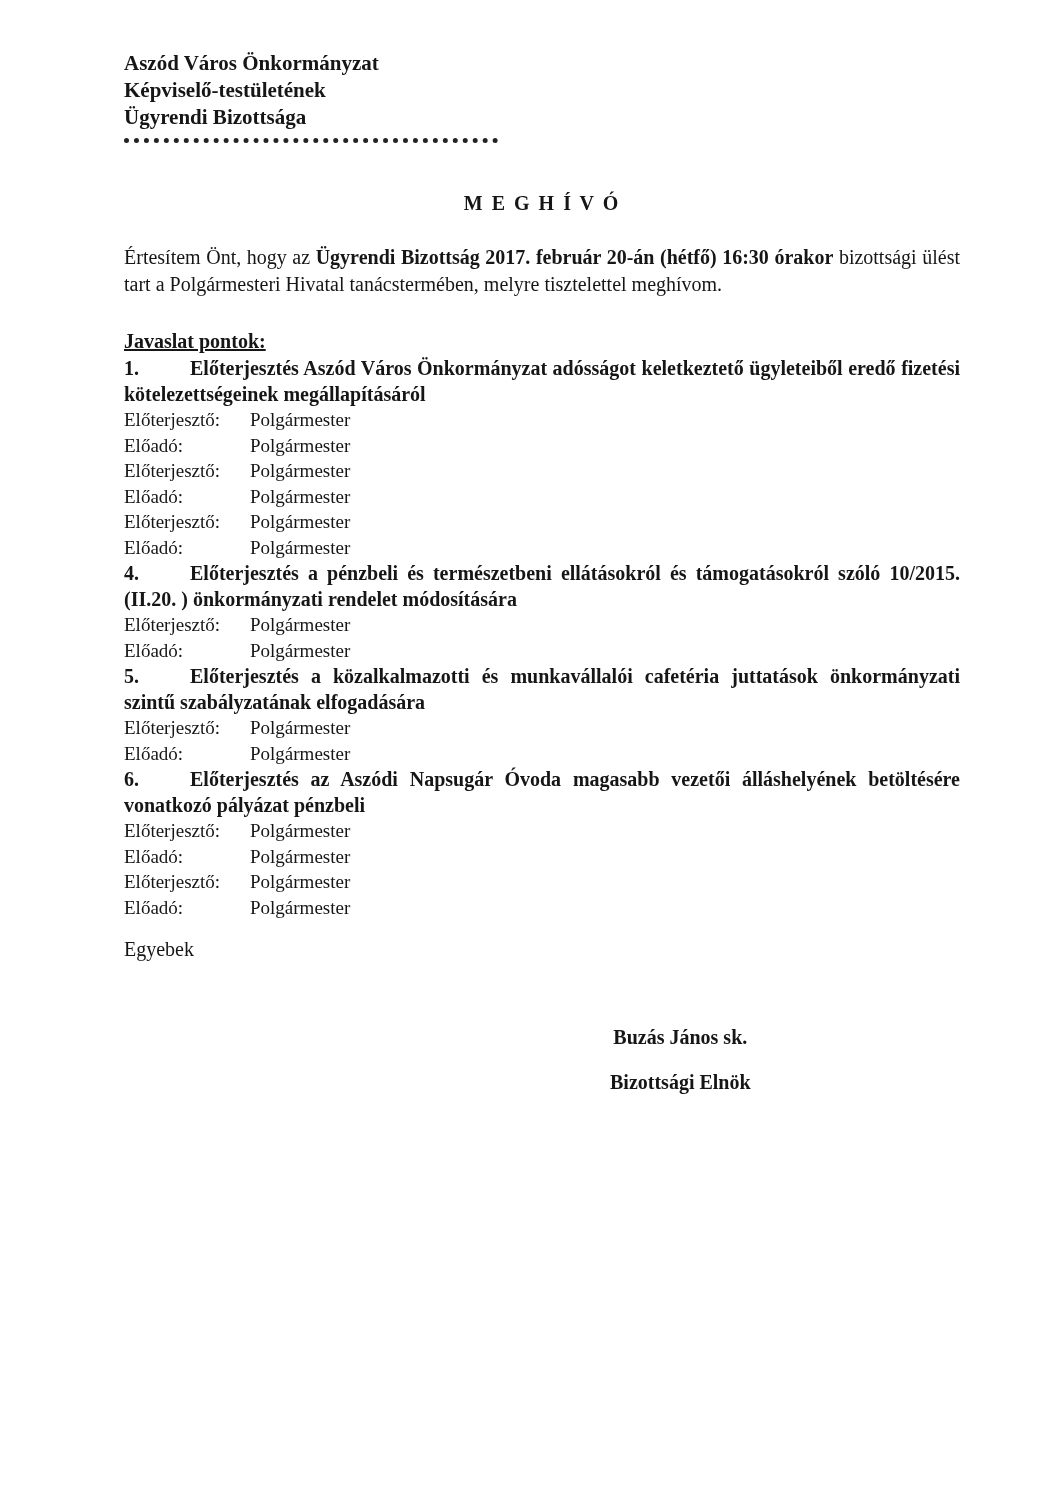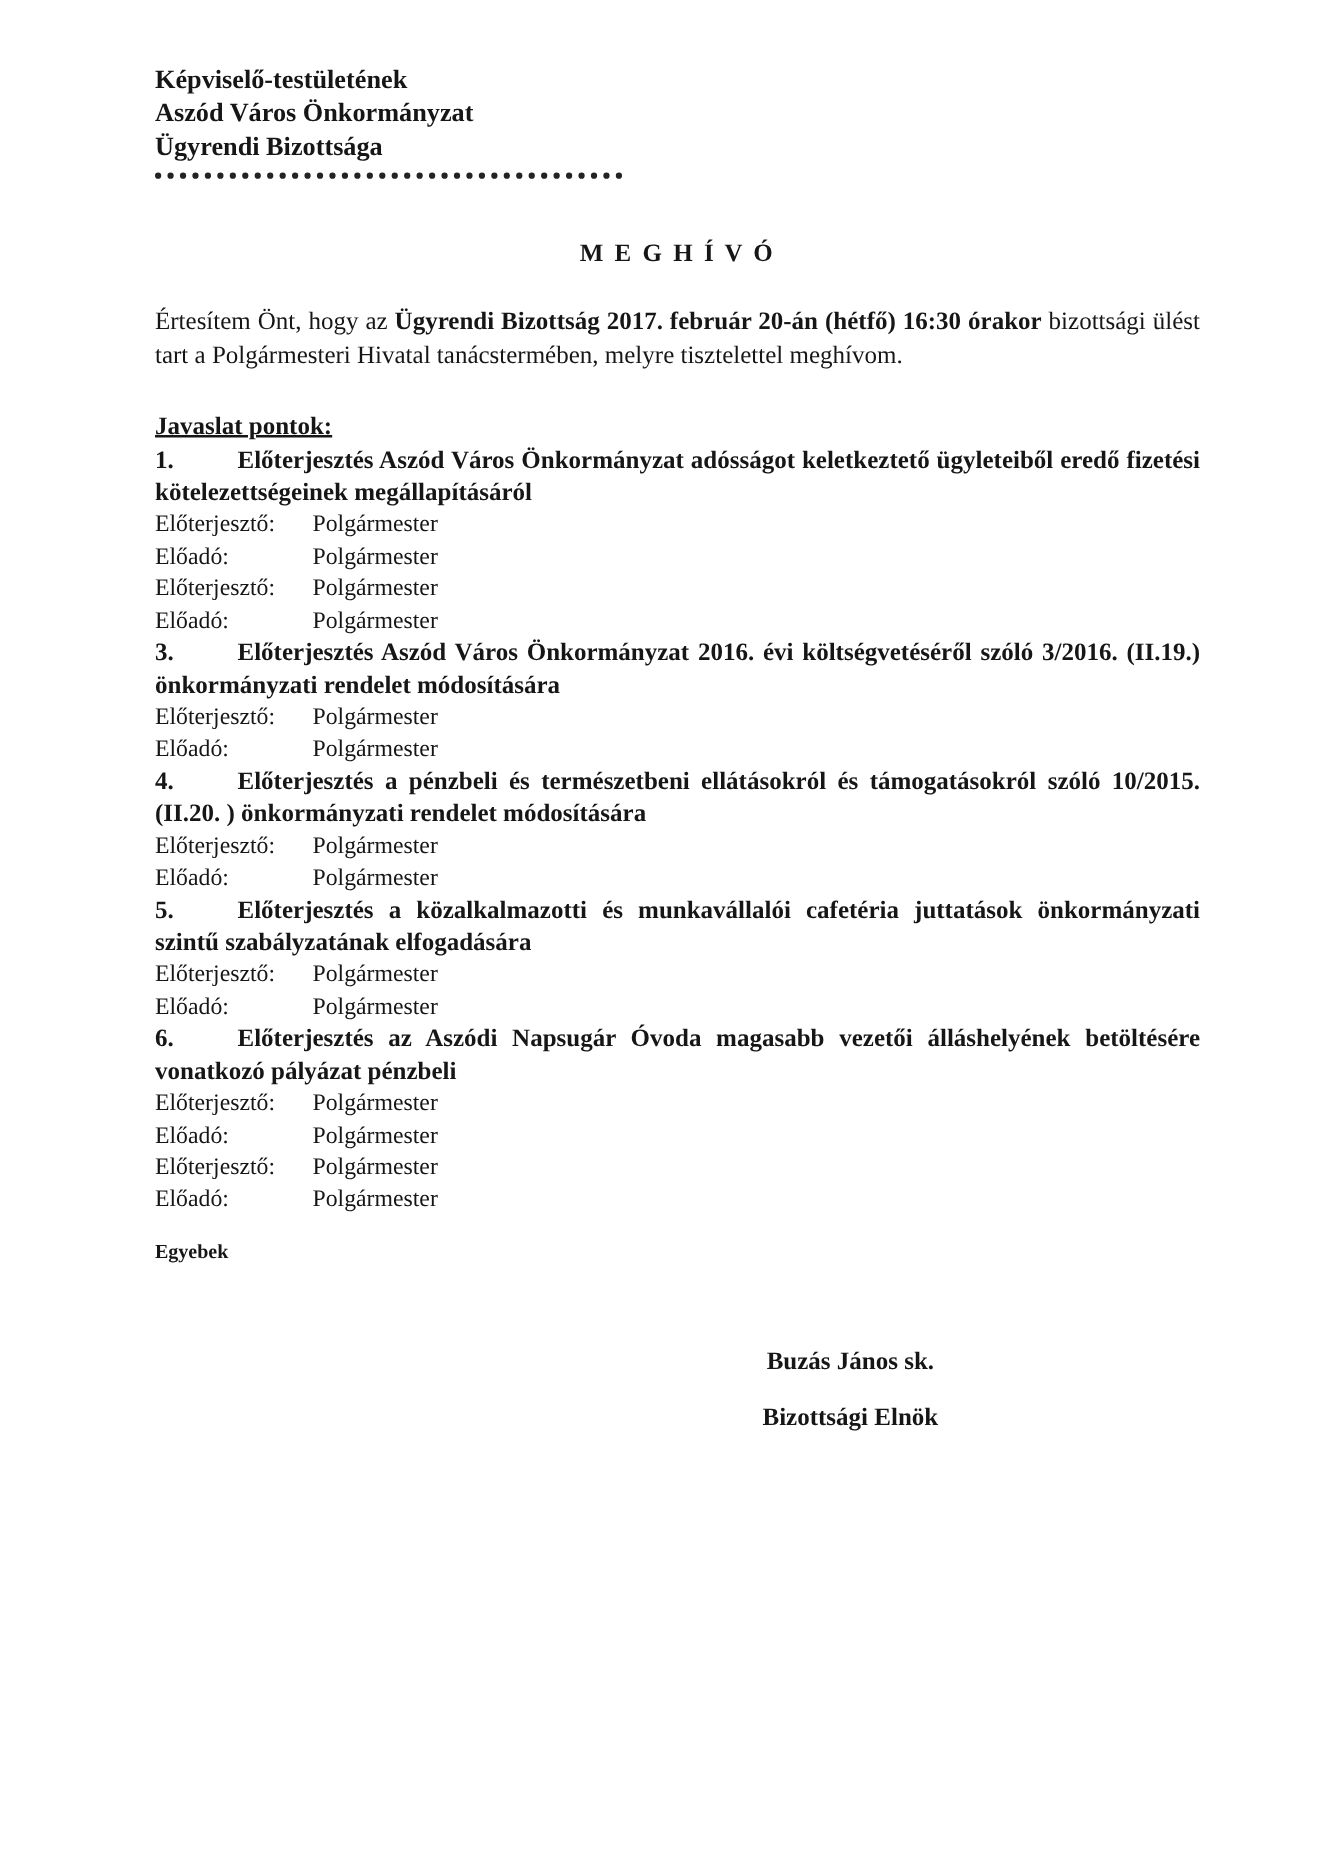--- a/index.html
+++ b/index.html
@@ -76,22 +76,22 @@
     font-size: 19px;
     line-height: 25.5px;
   }
   .kv-label {
     display: inline-block;
     width: 126px;
   }
   
   .other-heading {
     margin: 16px 0 0 0;
-    font-size: 16px;
-    font-weight: bold;
+    font-size: 20px;
+    font-weight: normal;
     line-height: 27px;
   }
   .date-line {
     margin: 18px 0 0 0;
     font-size: 20px;
     line-height: 27px;
   }
   .signature {
     margin: 60px 0 0 470px;
     width: fit-content;
@@ -101,22 +101,22 @@
     line-height: 29px;
   }
   .signature p { margin: 16px; }
 </style>
 </head>
 <body>
 
 <div class="page">
 
   <div class="org-header">
+    <p>Aszód Város Önkormányzat</p>
     <p>Képviselő-testületének</p>
-    <p>Aszód Város Önkormányzat</p>
     <p>Ügyrendi Bizottsága</p>
   </div>
 
   <div class="dotted-line"></div>
 
   <p class="doc-title">M E G H Í V Ó</p>
 
   <p class="intro"><span>Értesítem Önt, hogy az </span><strong>Ügyrendi Bizottság 2017. február 20-án (hétfő) 16:30 órakor</strong><span> bizottsági ülést tart a Polgármesteri Hivatal tanácstermében, melyre tisztelettel meghívom.</span></p>
 
   <p class="agenda-heading">Javaslat pontok:</p>
@@ -126,21 +126,20 @@
     <div class="kv-row"><span class="kv-label">Előterjesztő:</span><span class="kv-value">Polgármester</span></div>
     <div class="kv-row"><span class="kv-label">Előadó:</span><span class="kv-value">Polgármester</span></div>
   </div>
 
   <div class="agenda-item">
     <div class="kv-row"><span class="kv-label">Előterjesztő:</span><span class="kv-value">Polgármester</span></div>
     <div class="kv-row"><span class="kv-label">Előadó:</span><span class="kv-value">Polgármester</span></div>
   </div>
 
   <div class="agenda-item">
-    <p class="item-title"><span class="item-num">3.</span><span>Előterjesztés Aszód Város Önkormányzat 2016. évi költségvetéséről szóló 3/2016. (II.19.) önkormányzati rendelet módosítására</span></p>
     <div class="kv-row"><span class="kv-label">Előterjesztő:</span><span class="kv-value">Polgármester</span></div>
     <div class="kv-row"><span class="kv-label">Előadó:</span><span class="kv-value">Polgármester</span></div>
   </div>
 
   <div class="agenda-item">
     <p class="item-title"><span class="item-num">4.</span><span>Előterjesztés a pénzbeli és természetbeni ellátásokról és támogatásokról szóló 10/2015. (II.20. ) önkormányzati rendelet módosítására</span></p>
     <div class="kv-row"><span class="kv-label">Előterjesztő:</span><span class="kv-value">Polgármester</span></div>
     <div class="kv-row"><span class="kv-label">Előadó:</span><span class="kv-value">Polgármester</span></div>
   </div>
 

